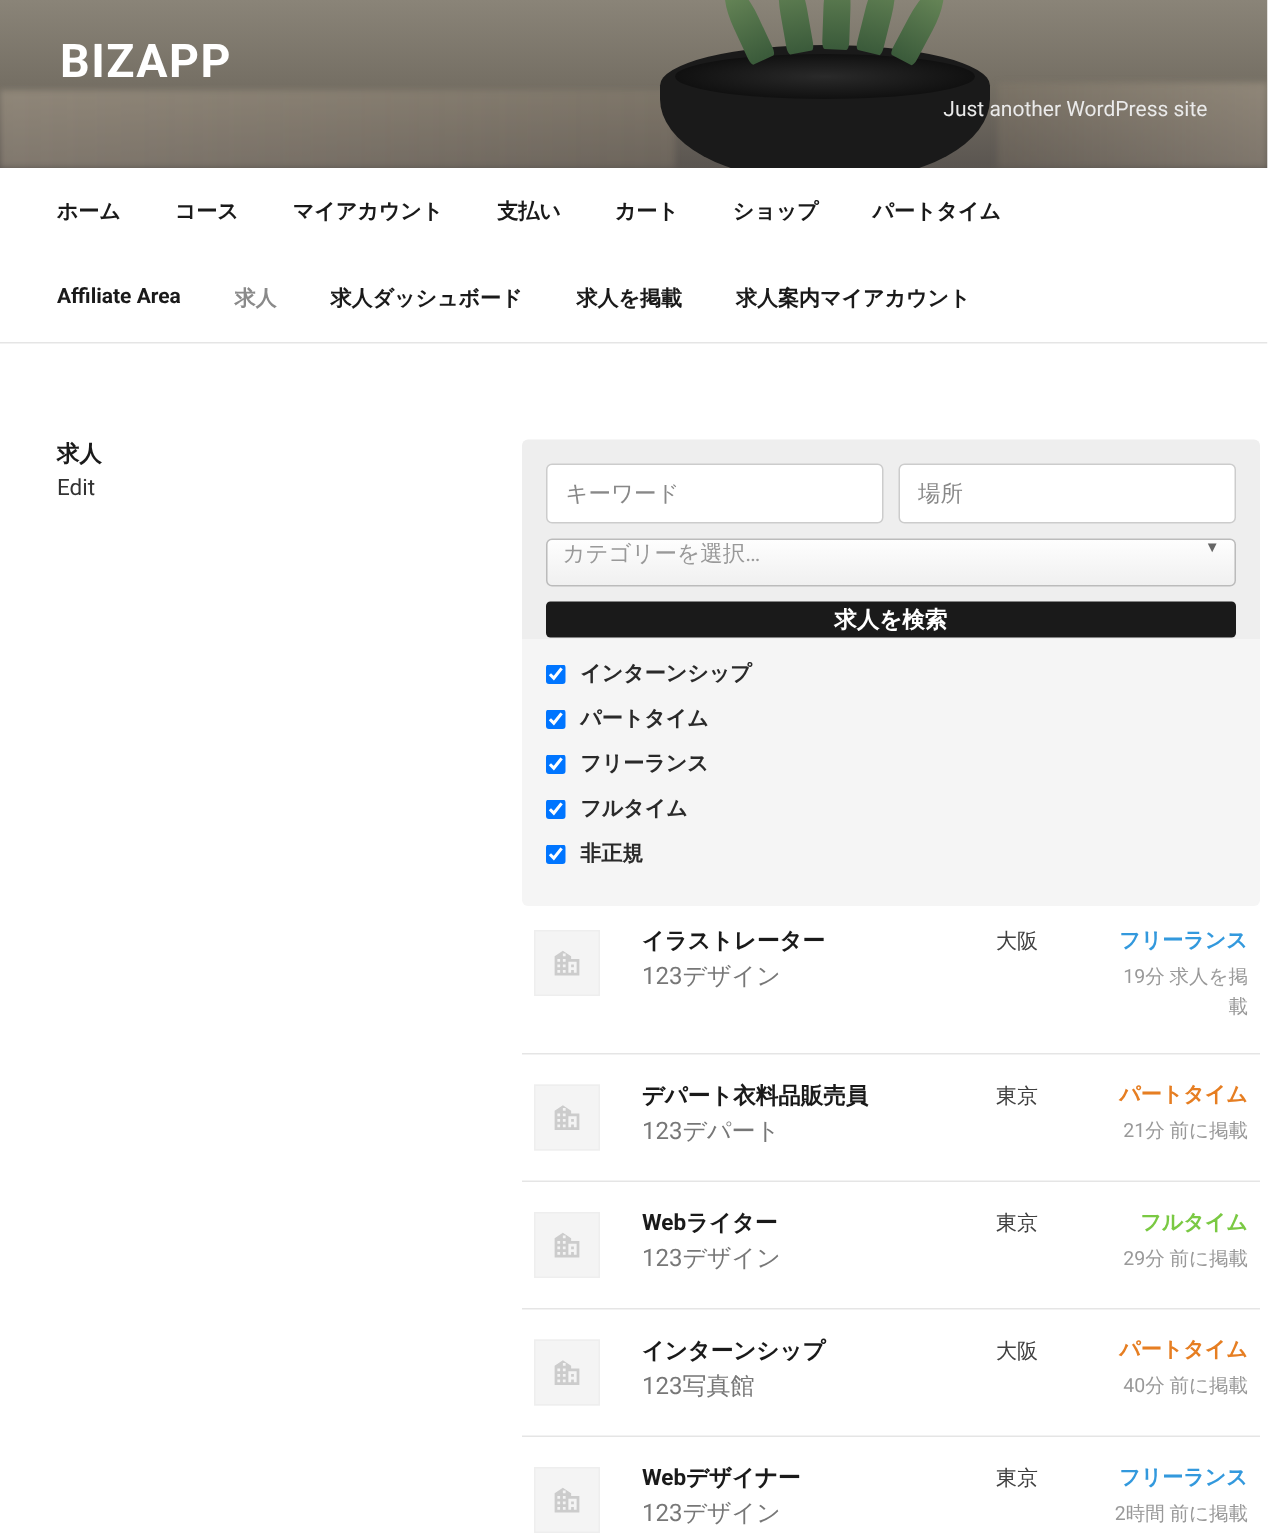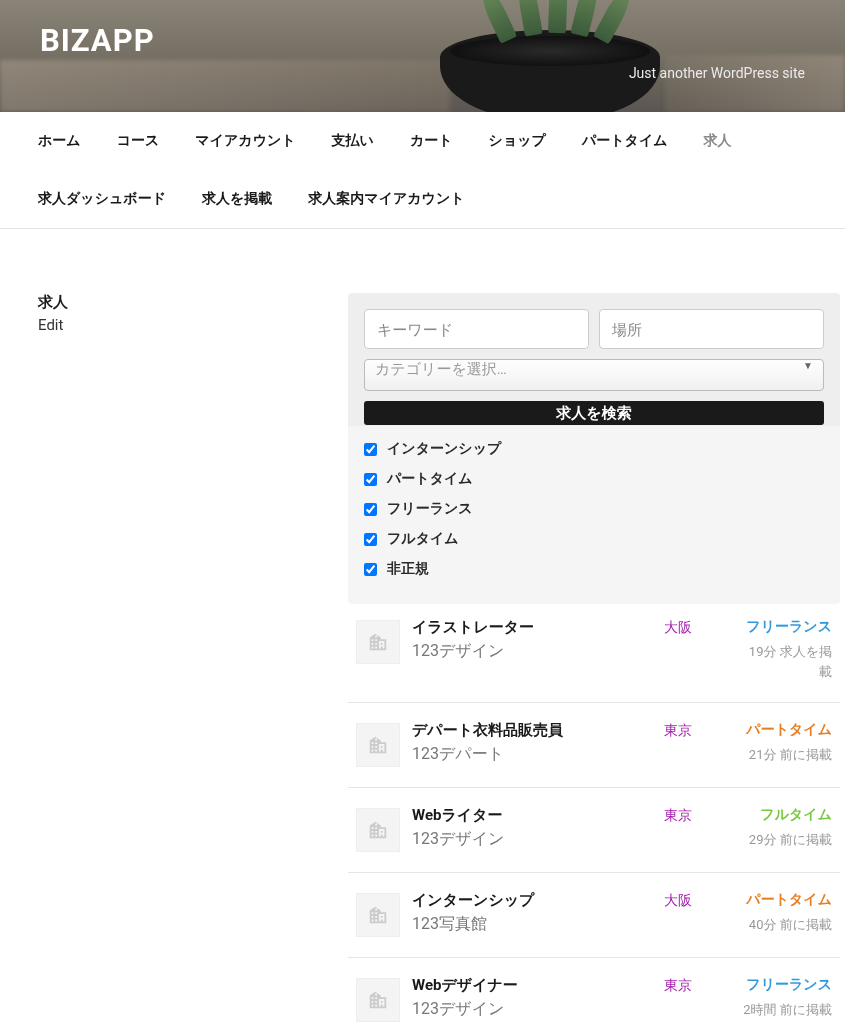--- a/index.html
+++ b/index.html
@@ -78,32 +78,32 @@
   border: none; font-size: 15px; font-weight: 700; cursor: pointer;
   border-radius: 3px;
 }
 
 .filters-panel { background: #f5f5f5; padding: 14px 16px; border-radius: 0 0 4px 4px; }
 .filters-row { display: flex; flex-wrap: wrap; gap: 0; flex-direction: column; }
 .filter-item { display: flex; align-items: center; margin-right: 26px; margin-bottom: 12px; font-size: 14px; font-weight: 700; color: #2a2a2a; cursor: pointer; }
 .filter-item input { margin-right: 10px; }
 
 .job-list { }
-.job-item { display: flex; padding: 18px 8px 20px 8px; border-bottom: 1px solid #e5e5e5; gap: 12px; }
+.job-item { display: flex; padding: 18px 8px 20px 8px; border-bottom: 1px solid #e5e5e5; gap: 28px; }
 .job-item:first-child { padding-top: 14px; }
 .job-logo {
   width: 44px; height: 44px; background: #f4f4f4; border: 1px solid #eee;
   display: flex; align-items: center; justify-content: center; flex-shrink: 0;
   color: #ccc; font-size: 18px; margin-top: 2px;
 }
 .job-logo svg { width: 22px; height: 22px; fill: #ccc; }
 .job-info { flex: 1; min-width: 0; }
 .job-title { font-size: 15px; font-weight: 700; color: #1a1a1a; margin-bottom: 4px; }
 .job-company { font-size: 16px; color: #777; }
-.job-location { width: 60px; text-align: left; font-size: 14px; color: #a21caf; padding-top: 1px; }
+.job-location { width: 60px; text-align: center; font-size: 14px; color: #404040; padding-top: 1px; }
 .job-meta { width: 96px; text-align: right; }
 .job-type { font-size: 14px; font-weight: 700; margin-bottom: 6px; }
 .job-type.freelance { color: #3399dd; }
 .job-type.parttime { color: #e67e22; }
 .job-type.fulltime { color: #7ac943; }
 .job-time { font-size: 13px; color: #999; line-height: 1.55; }
 </style>
 </head>
 <body>
 
@@ -124,20 +124,21 @@
 
 <nav class="nav">
   <div class="nav-row" id="nav-row">
       <div class="nav-item">ホーム</div>
       <div class="nav-item">コース</div>
       <div class="nav-item">マイアカウント</div>
       <div class="nav-item">支払い</div>
       <div class="nav-item">カート</div>
       <div class="nav-item">ショップ</div>
       <div class="nav-item">パートタイム</div>
+      <div class="nav-item">Affiliate Area</div>
       <div class="nav-item active">求人</div>
       <div class="nav-item">求人ダッシュボード</div>
       <div class="nav-item">求人を掲載</div>
       <div class="nav-item">求人案内マイアカウント</div>
     </div>
 </nav>
 
 <div class="content">
   <aside class="sidebar">
     <div class="sidebar-title">求人</div>

